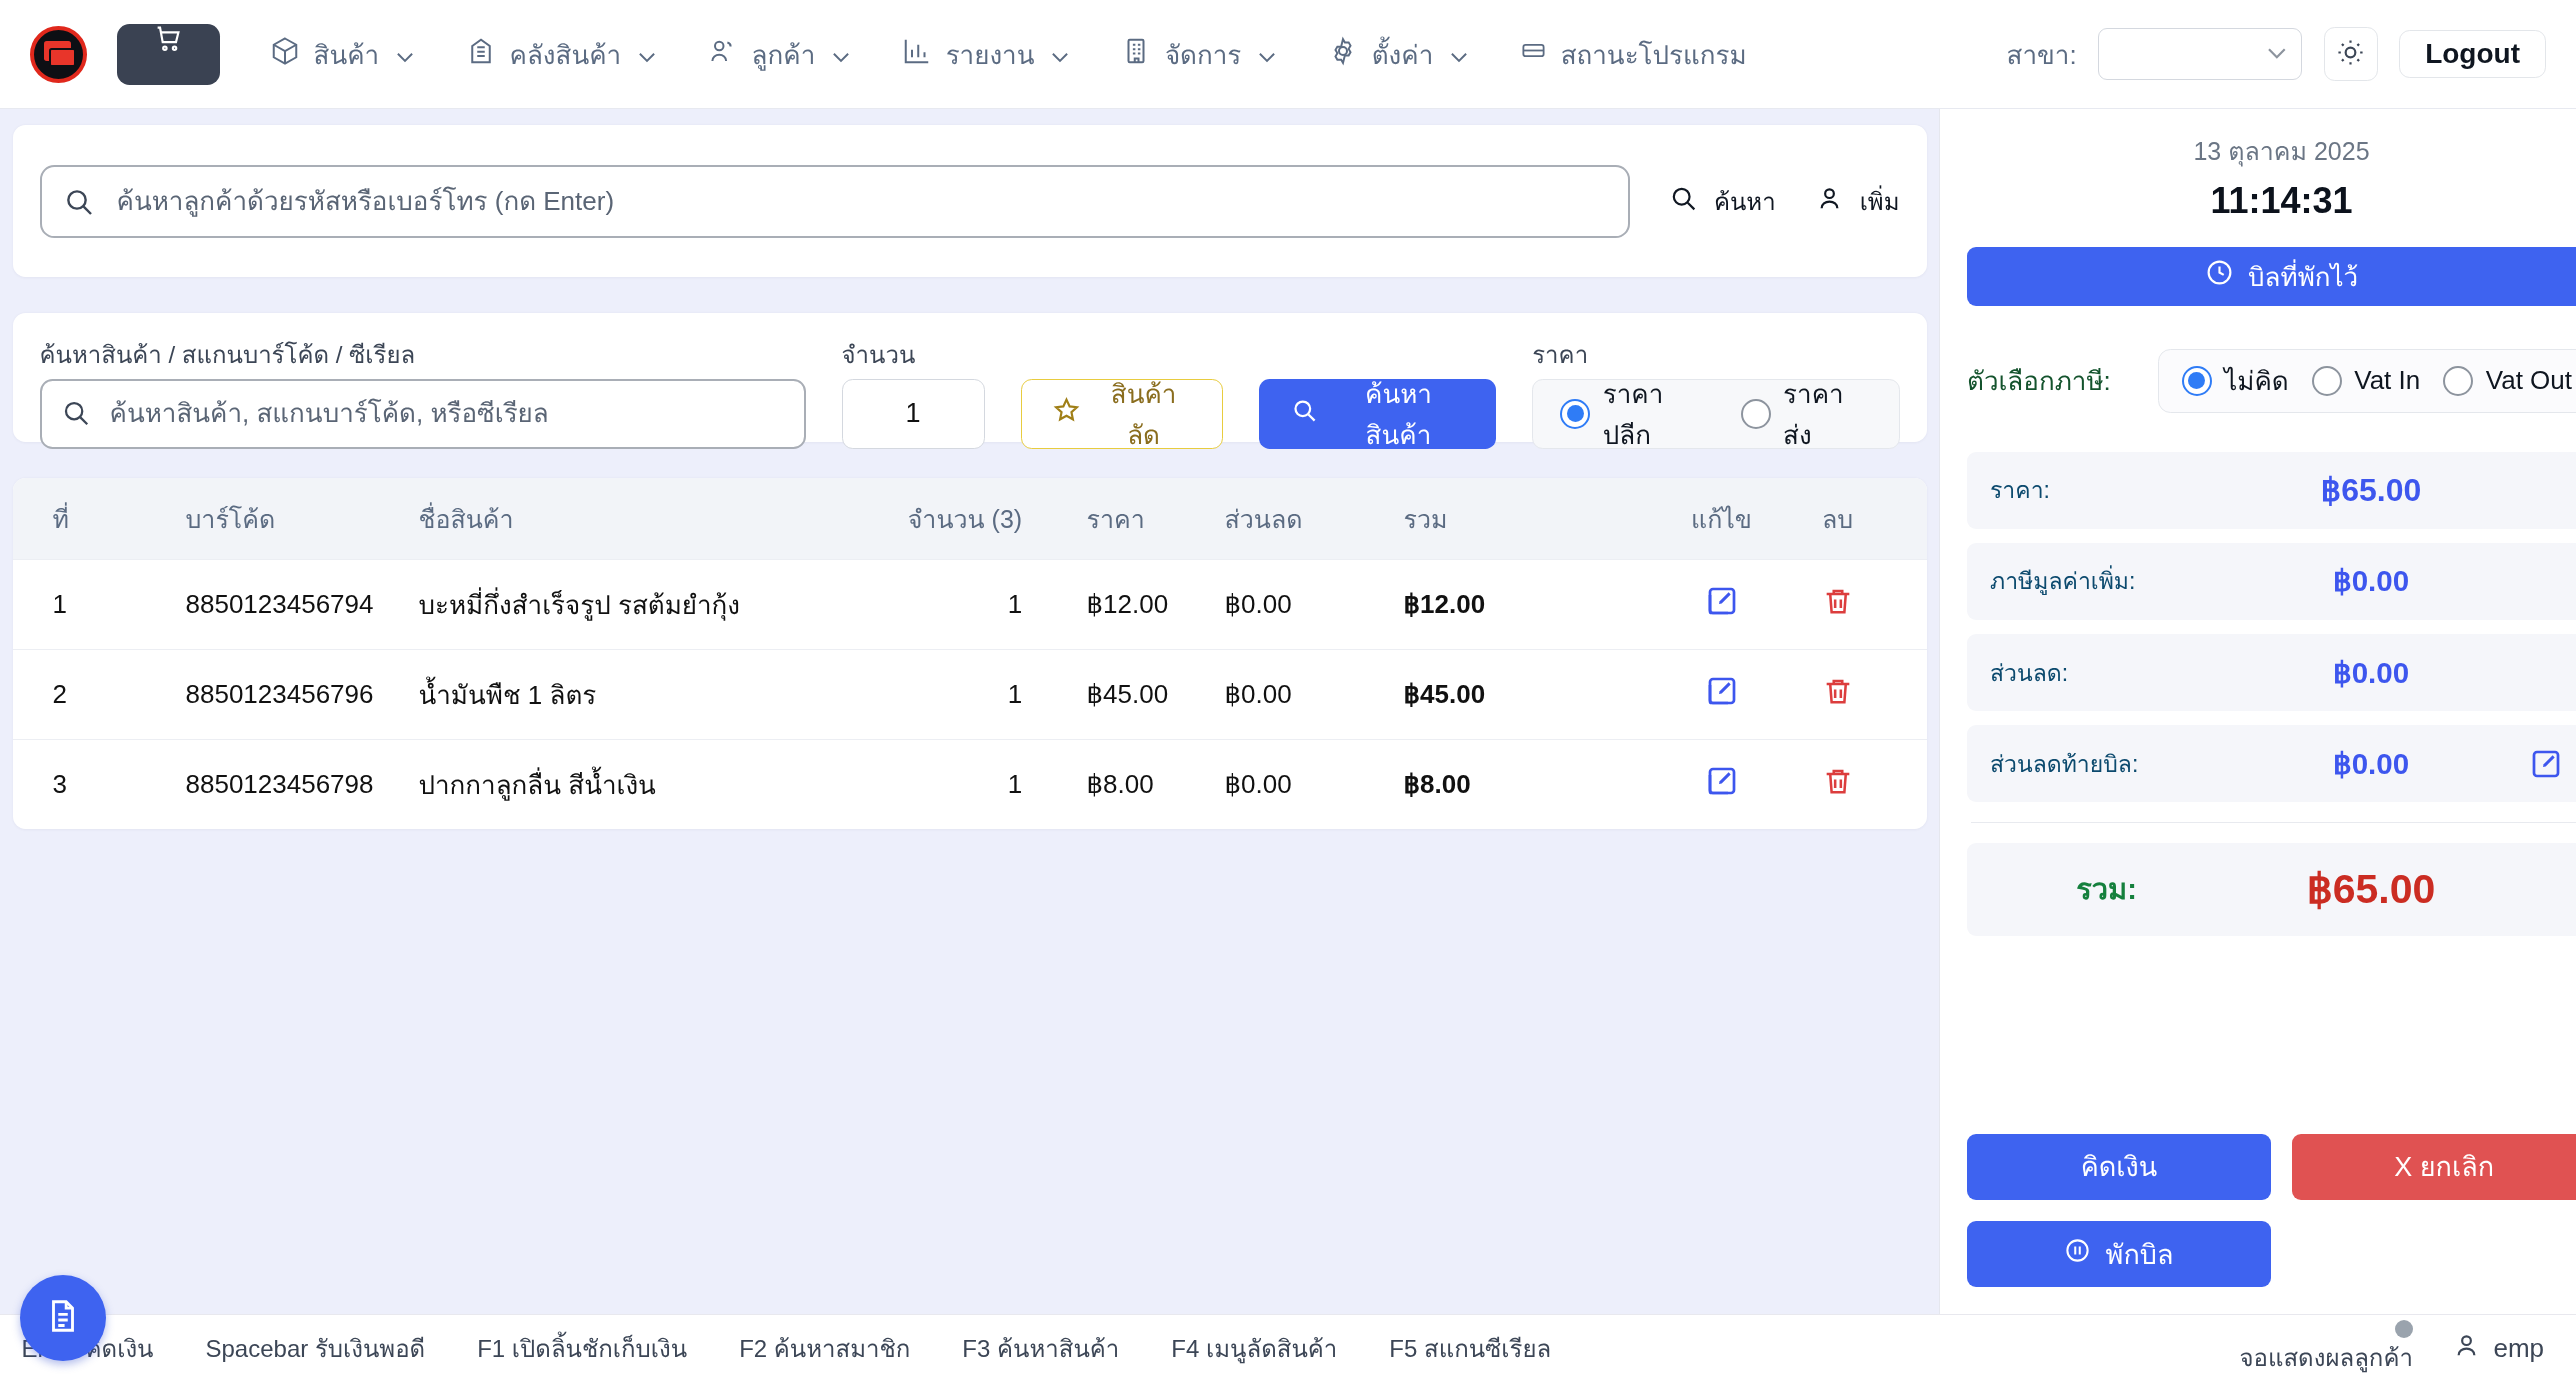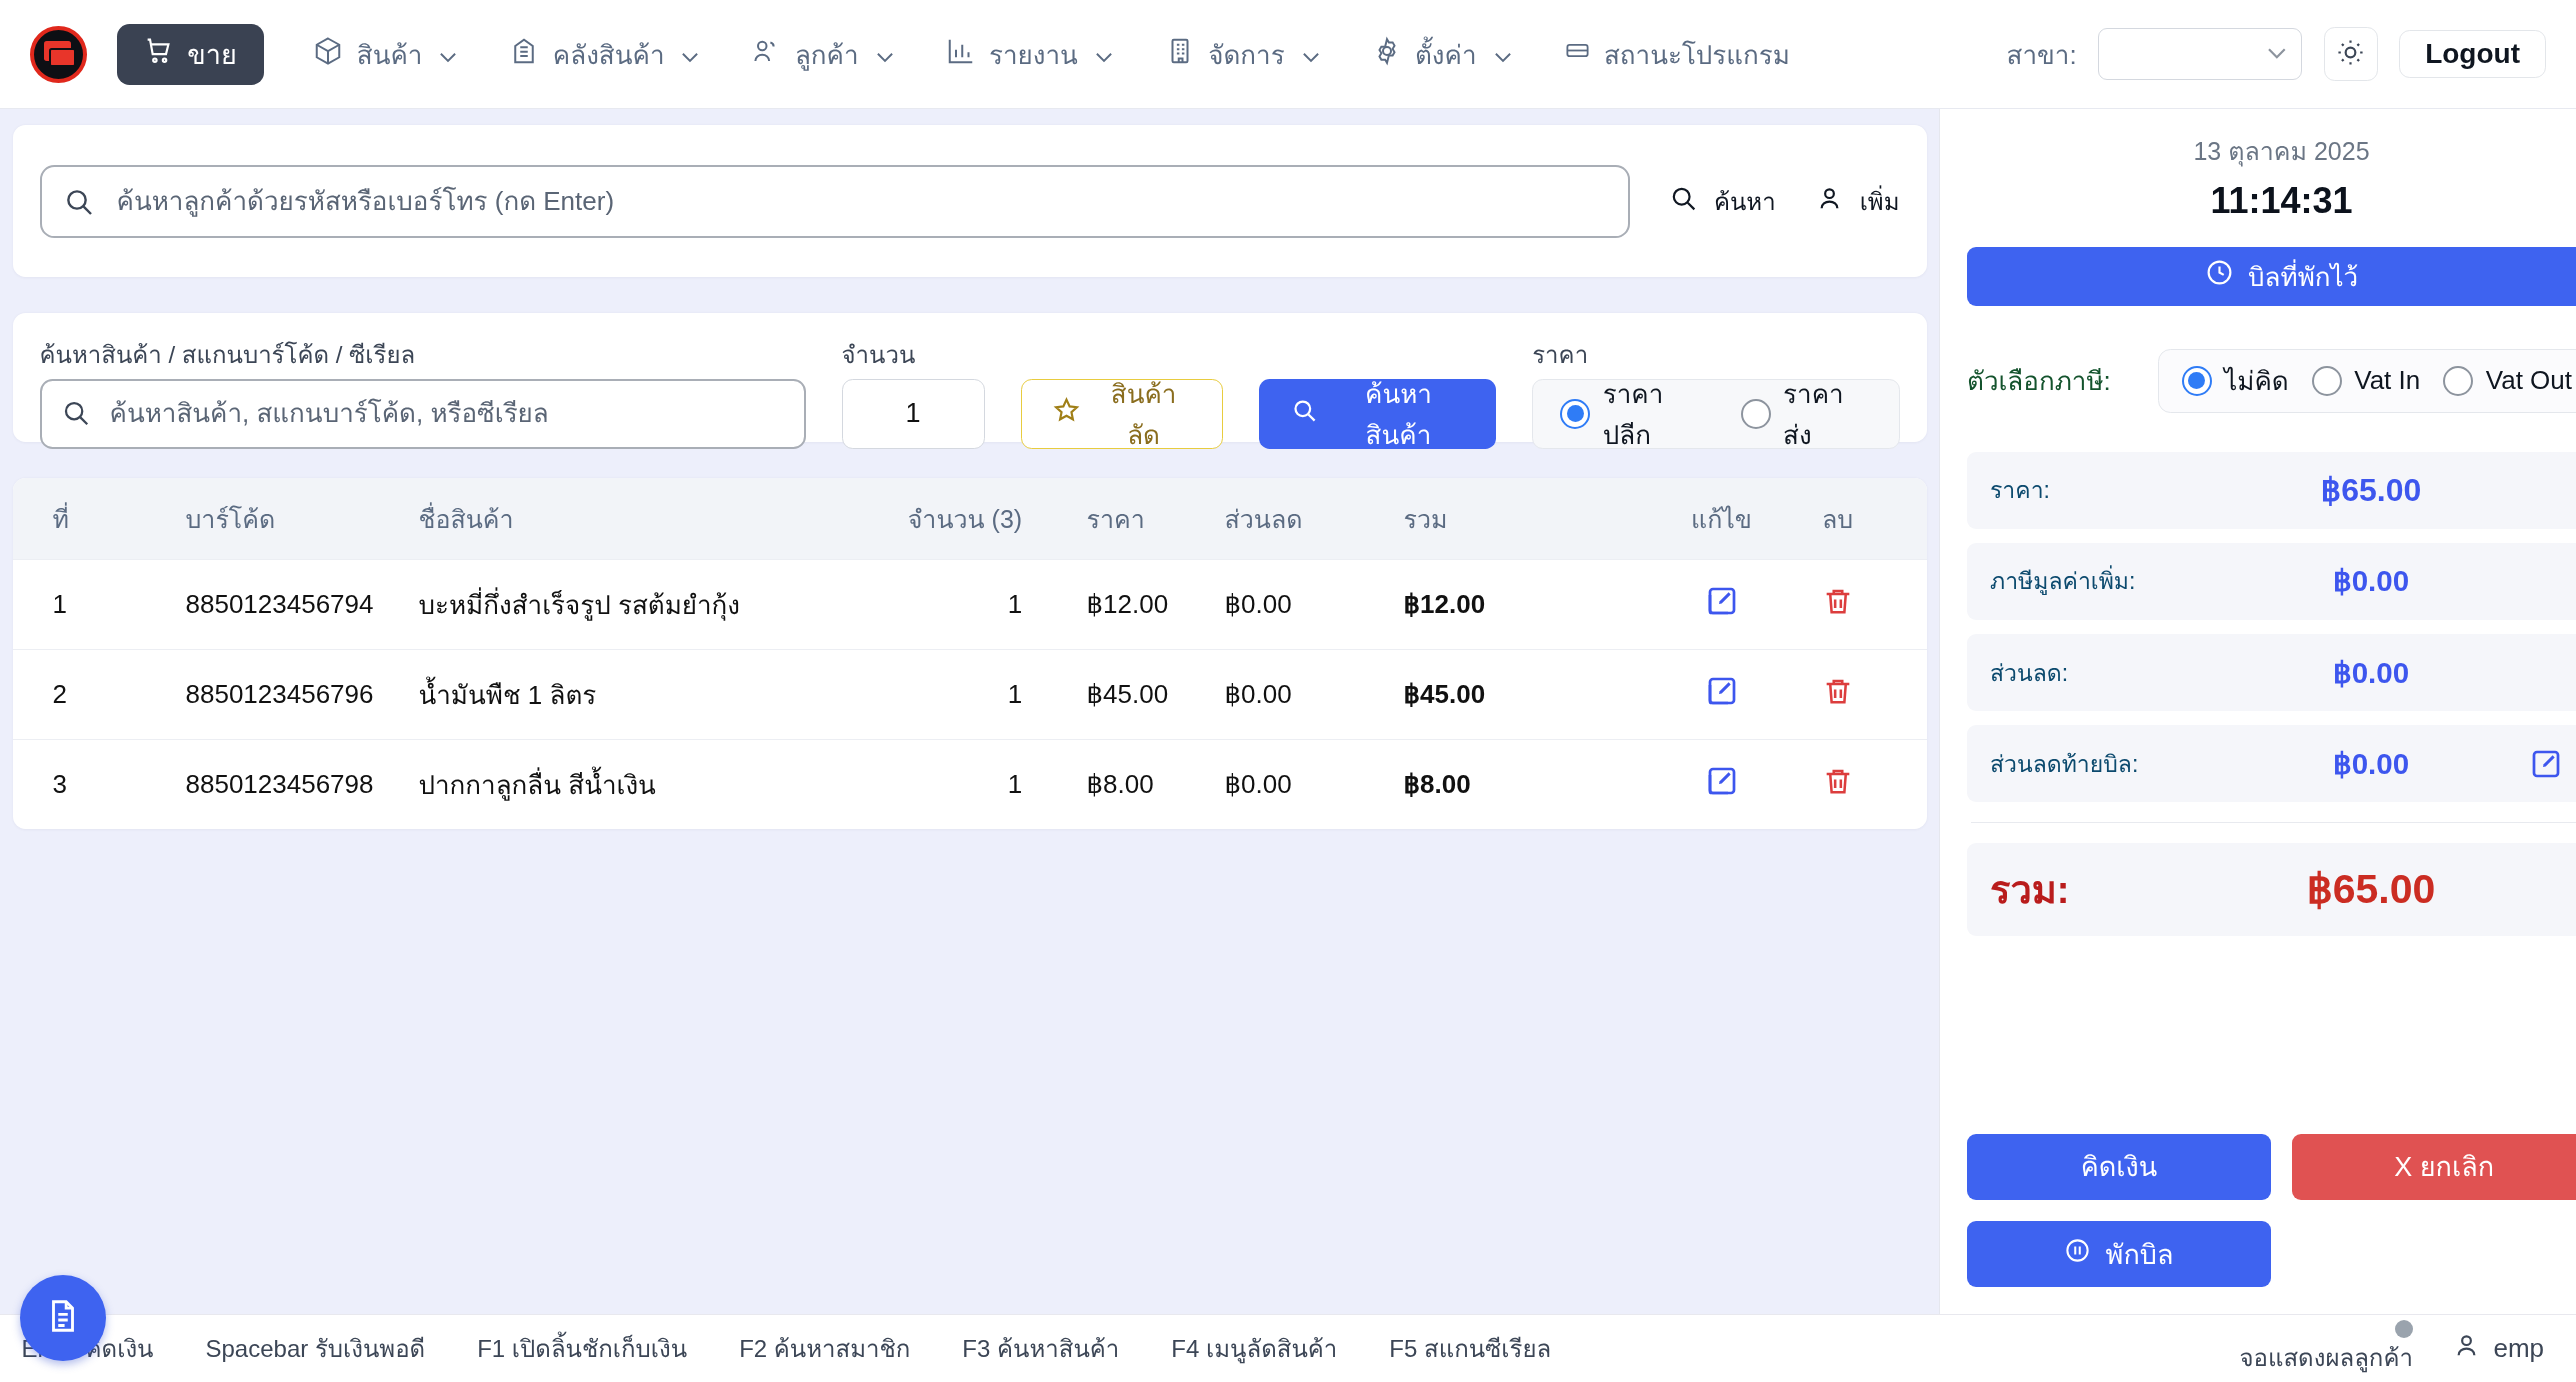--- a/index.html
+++ b/index.html
@@ -8,21 +8,21 @@
 
   
   .topbar { height:109px; background:#fff; border-bottom:0.9px solid #e7e9f0;
     display:flex; align-items:center; padding:0 30px; gap:30px; }
   .logo { width:57px; height:57px; border-radius:50%; background:#0d0f14;
     border:4.5px solid #e0281c; position:relative; flex:0 0 auto; }
   .logo .card1,.logo .card2 { position:absolute; background:#e8352a; border-radius:2.7px; }
   .logo .card1 { width:27px; height:19.7px; left:9.8px; top:11.6px; }
   .logo .card2 { width:27px; height:19.7px; left:15px; top:18px; border:2.7px solid #0d0f14; background:#e8352a;}
   .sell-btn { background:#3a4252; color:#fff; border:none; border-radius:12.5px;
-    height:61px; padding:0 27px; font-size:27px; display:flex; align-items:center; gap:14.3px; cursor:pointer;}
+    height:61px; padding:0 27px; font-size:27px; display:flex; align-items:center; gap:14.3px; cursor:pointer;flex-direction:column;}
   .nav { display:flex; align-items:center; gap:52px; margin-left:19.7px; }
   .nav-item { display:flex; align-items:center; gap:13.4px; color:#5b6b82; font-size:26px; cursor:pointer; }
   .nav-item svg { flex:0 0 auto; }
   .chev { margin-left:3.6px; }
   .top-right { margin-left:auto; display:flex; align-items:center; gap:21.5px; }
   .branch-label { color:#5b6b82; font-size:26px; }
   .branch-select { width:204px; height:52px; border:0.9px solid #d4d8df; border-radius:9px;
     background:#fff; position:relative; cursor:pointer; }
   .branch-select svg { position:absolute; right:14.3px; top:18px; }
   .icon-btn { width:54px; height:54px; border:0.9px solid #e3e6ea; border-radius:10.7px;
@@ -96,21 +96,21 @@
   .tax-box { background:#fbfbfd; border:1.3px solid #e4e7ec; border-radius:12.5px; height:64px;
     display:flex; align-items:center; gap:23px; padding:0 23px; font-size:26px; color:#0f1620; }
   .sum-list { margin-top:39px; display:flex; flex-direction:column; gap:14.3px; }
   .sum-row { background:#f5f6fa; border-radius:9px; height:77px; display:grid;
     grid-template-columns:233px 1fr 54px; align-items:center; padding:0 23px; }
   .sum-label { font-size:23px; color:#0c4a6e; }
   .sum-value { font-size:29.5px; font-weight:700; color:#3d56ee; text-align:center; }
   .sum-divider { height:0.9px; background:#e8eaef; margin:5.4px 3.6px; }
   .total-row { background:#f5f6fa; border-radius:9px; height:93px; display:grid;
     grid-template-columns:233px 1fr 54px; align-items:center; padding:0 23px; }
-  .total-label { font-size:38px; font-weight:700; color:#b91c1c; }
+  .total-label { font-size:29px; font-weight:700; color:#15803d;text-align:center; }
   .total-value { font-size:41px; font-weight:700; color:#cb2c22; text-align:center; }
   .bill-actions { margin-top:auto; display:grid; grid-template-columns:1fr 1fr; gap:21.5px; }
   .act-btn { height:66px; border-radius:9px; font-size:27px; }
   .cancel-btn { background:#e05252; border:none; color:#fff; border-radius:9px; font-size:27px;
     cursor:pointer; display:flex; align-items:center; justify-content:center; gap:12.5px;
     font-family:"Liberation Sans", sans-serif;}
   .hold-btn { margin-top:0; }
 
   
   .statusbar { height:68px; background:#fff; border-top:0.9px solid #e8e8ee;

